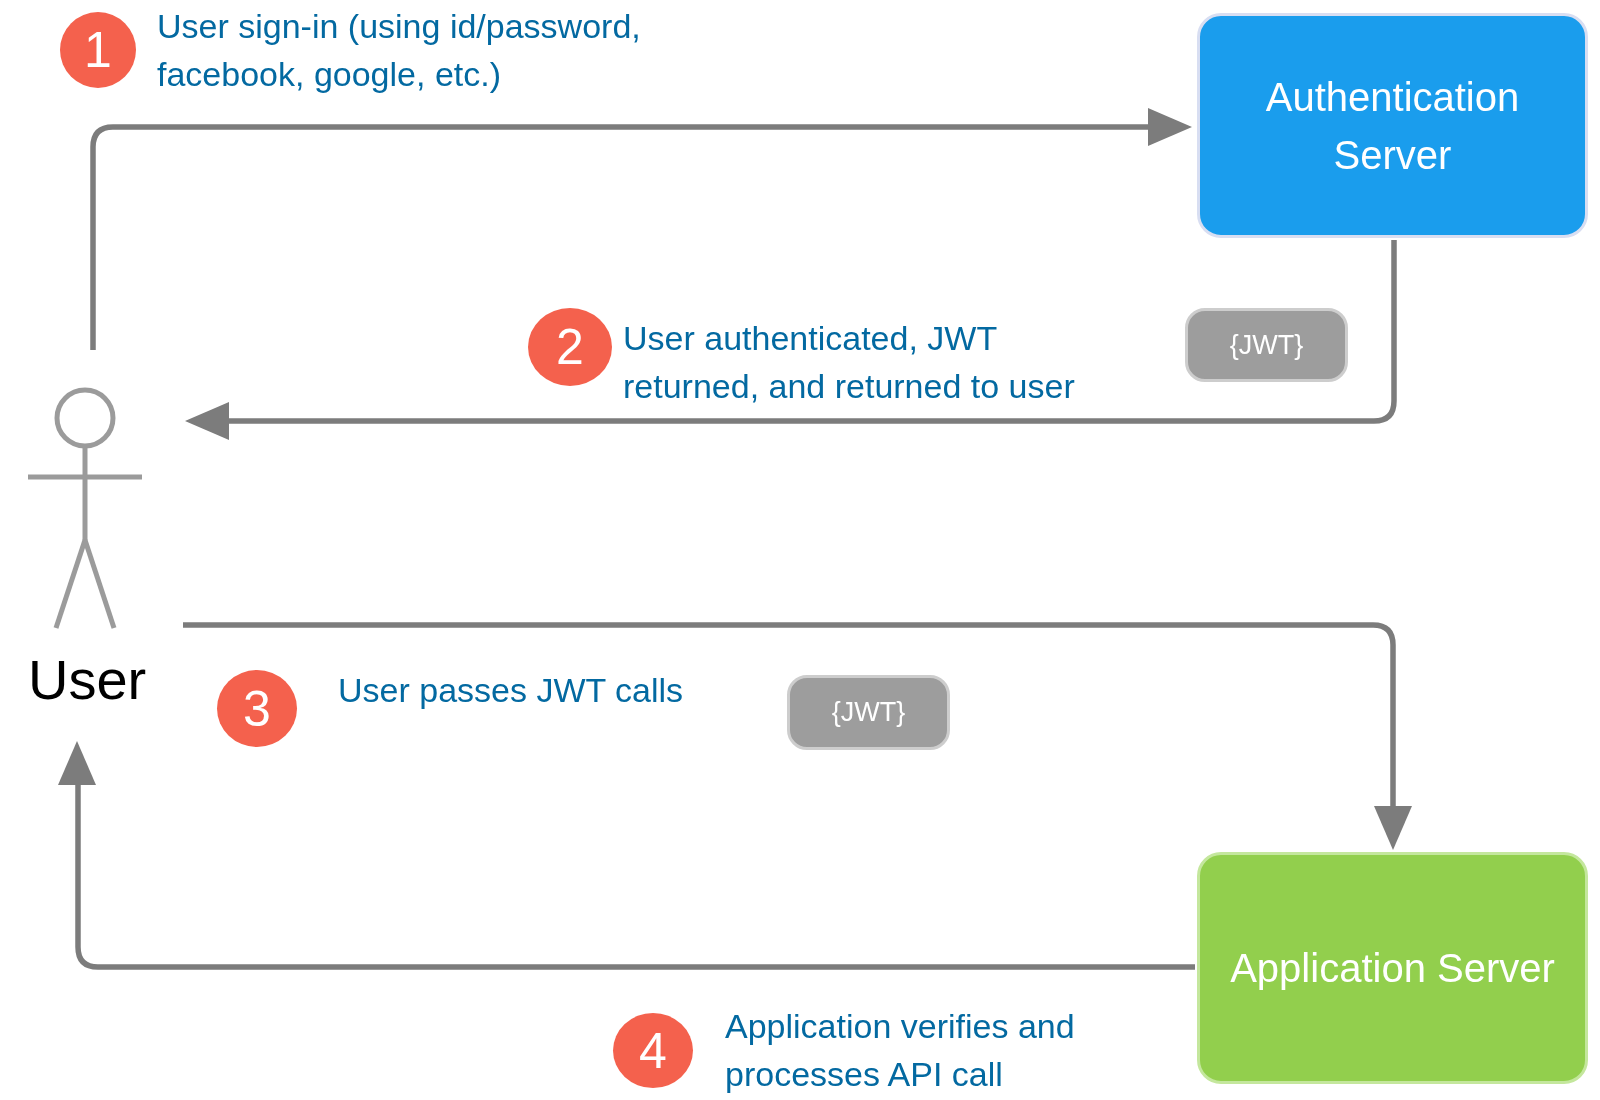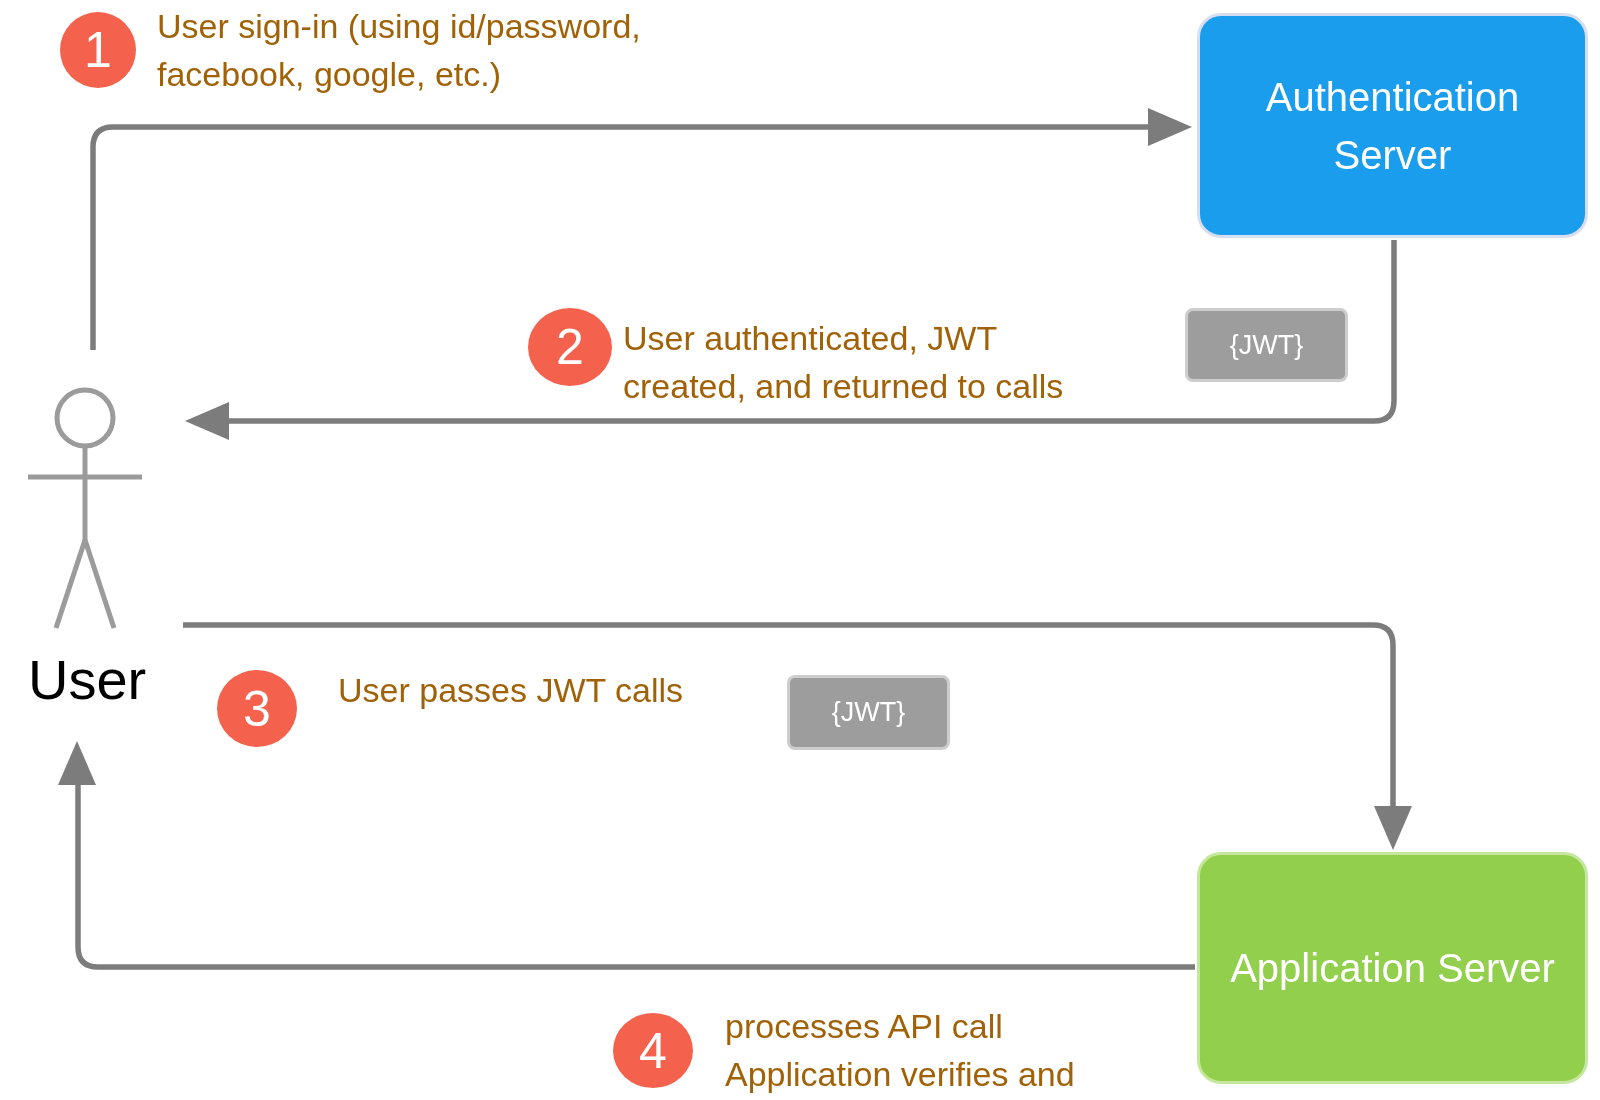--- a/index.html
+++ b/index.html
@@ -68,35 +68,35 @@
     display: flex;
     align-items: center;
     justify-content: center;
   }
   .step-circle.c1 { left: 60px;  top: 12px;   width: 76px; height: 76px; }
   .step-circle.c2 { left: 528px; top: 308px;  width: 84px; height: 78px; }
   .step-circle.c3 { left: 217px; top: 670px;  width: 80px; height: 77px; }
   .step-circle.c4 { left: 613px; top: 1013px; width: 80px; height: 75px; }
   .step-text {
     position: absolute;
-    color: #a16207;
+    color: #0369a1;
     font-size: 34px;
     line-height: 48px;
     white-space: nowrap;
   }
   .step-text.t1 { left: 157px; top: 2px; }
   .step-text.t2 { left: 623px; top: 296px; margin-top: 18px; }
   .step-text.t3 { left: 338px; top: 666px; }
   .step-text.t4 { left: 725px; top: 1002px; }
   .jwt-badge {
     position: absolute;
     box-sizing: border-box;
     background: var(--badge-gray, #9d9d9d);
     border: 3px solid var(--badge-border, #cdcdcd);
-    border-radius: 8px;
+    border-radius: 20px;
     color: #ffffff;
     font-size: 27px;
     display: flex;
     align-items: center;
     justify-content: center;
   }
   .jwt-badge.top    { left: 1185px; top: 308px; width: 163px; height: 74px; }
   .jwt-badge.bottom { left: 787px;  top: 675px; width: 163px; height: 75px; }
   .user-label {
     position: absolute;
@@ -166,28 +166,28 @@
   <div class="step-circle c4">
     <span>4</span>
   </div>
 
   <div class="step-text t1">
     <div>User sign-in (using id/password,</div>
     <div>facebook, google, etc.)</div>
   </div>
   <div class="step-text t2">
     <div>User authenticated, JWT</div>
-    <div>created, and returned to calls</div>
+    <div>returned, and returned to user</div>
   </div>
   <div class="step-text t3">
     <div>User passes JWT calls</div>
   </div>
   <div class="step-text t4">
+    <div>Application verifies and</div>
     <div>processes API call</div>
-    <div>Application verifies and</div>
   </div>
 
   <div class="jwt-badge top">
     <span>{JWT}</span>
   </div>
   <div class="jwt-badge bottom">
     <span>{JWT}</span>
   </div>
 
 </div>

